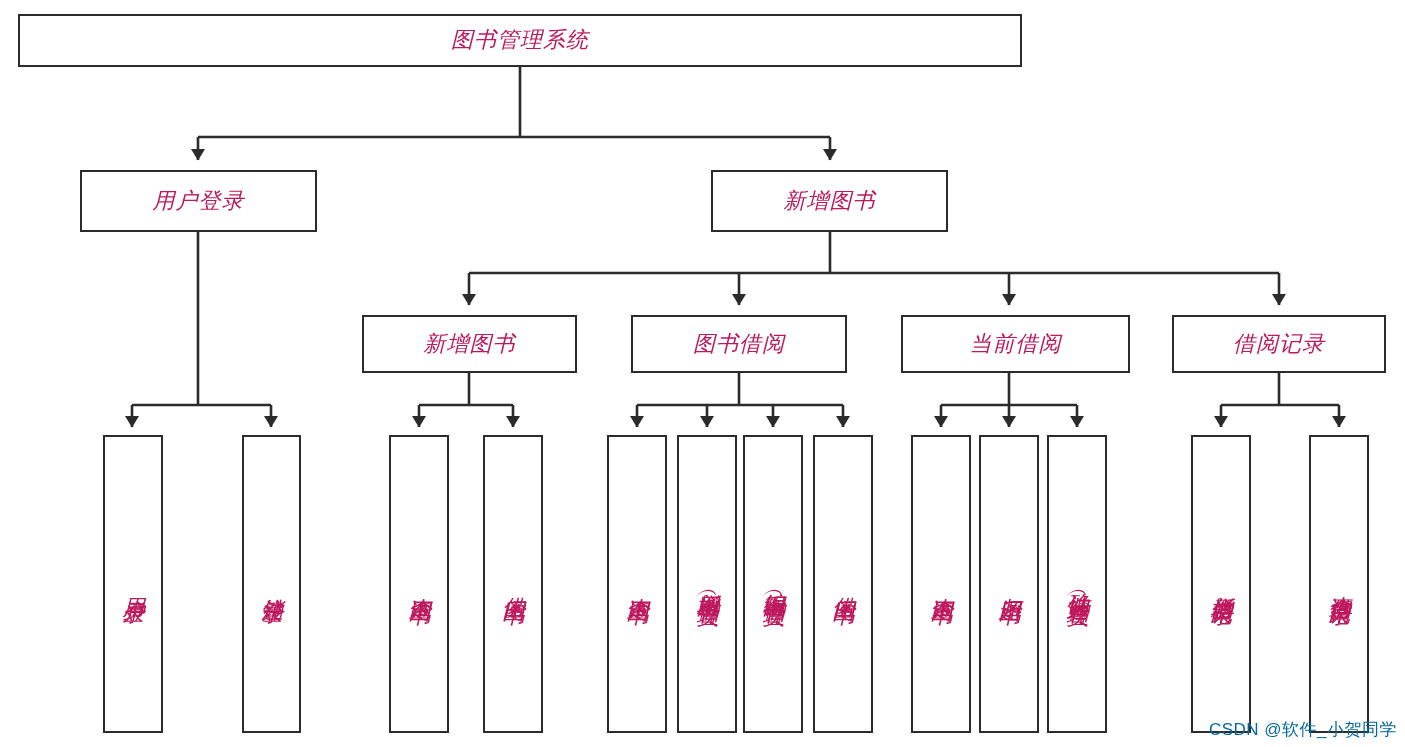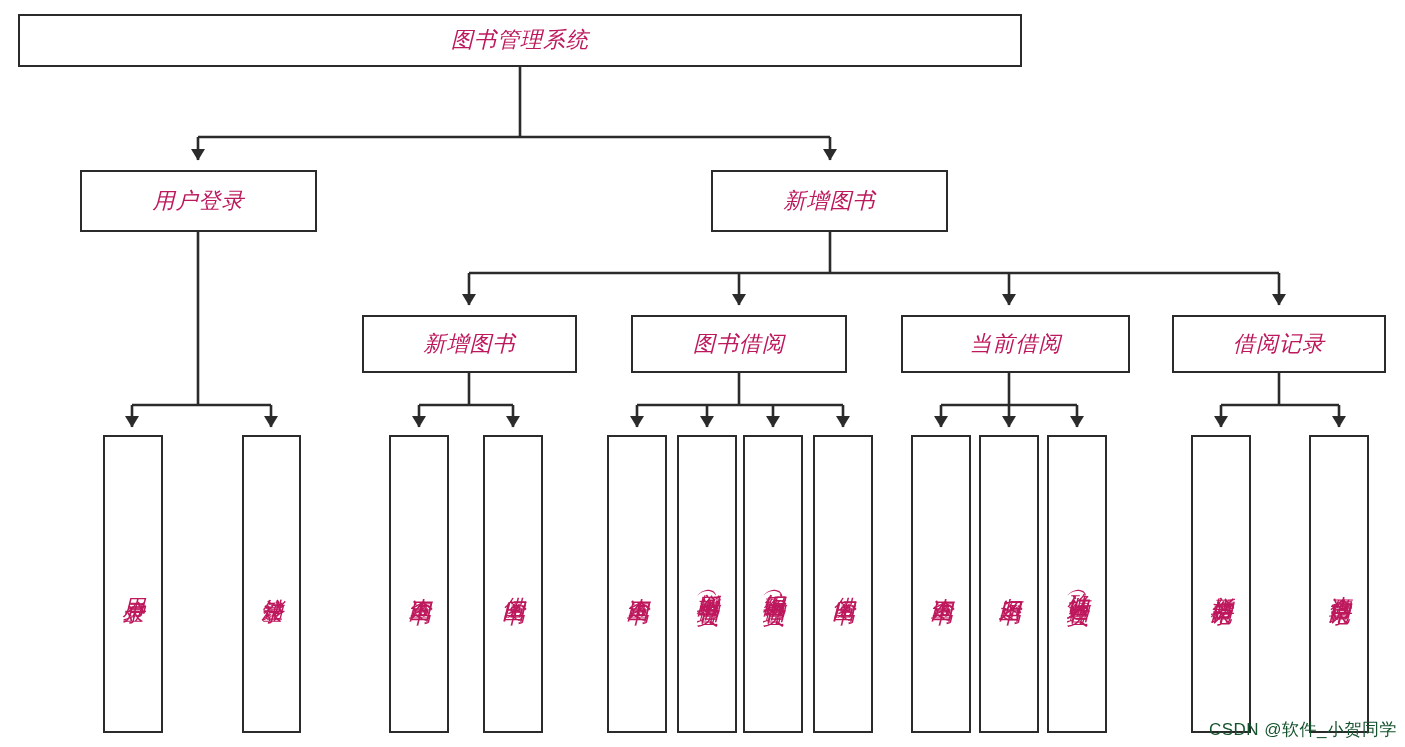--- a/index.html
+++ b/index.html
@@ -52,21 +52,21 @@
     line-height: 1.22;
     letter-spacing: 2px;
     white-space: nowrap;
     text-align: center;
   }
   #watermark {
     position: absolute;
     right: 8px;
     bottom: 6px;
     font-size: 17px;
-    color: #14532d;
+    color: #0369a1;
     letter-spacing: 0.5px;
     white-space: nowrap;
     pointer-events: none;
   }
 </style>
 </head>
 <body>
 
 <div id="canvas">
 

